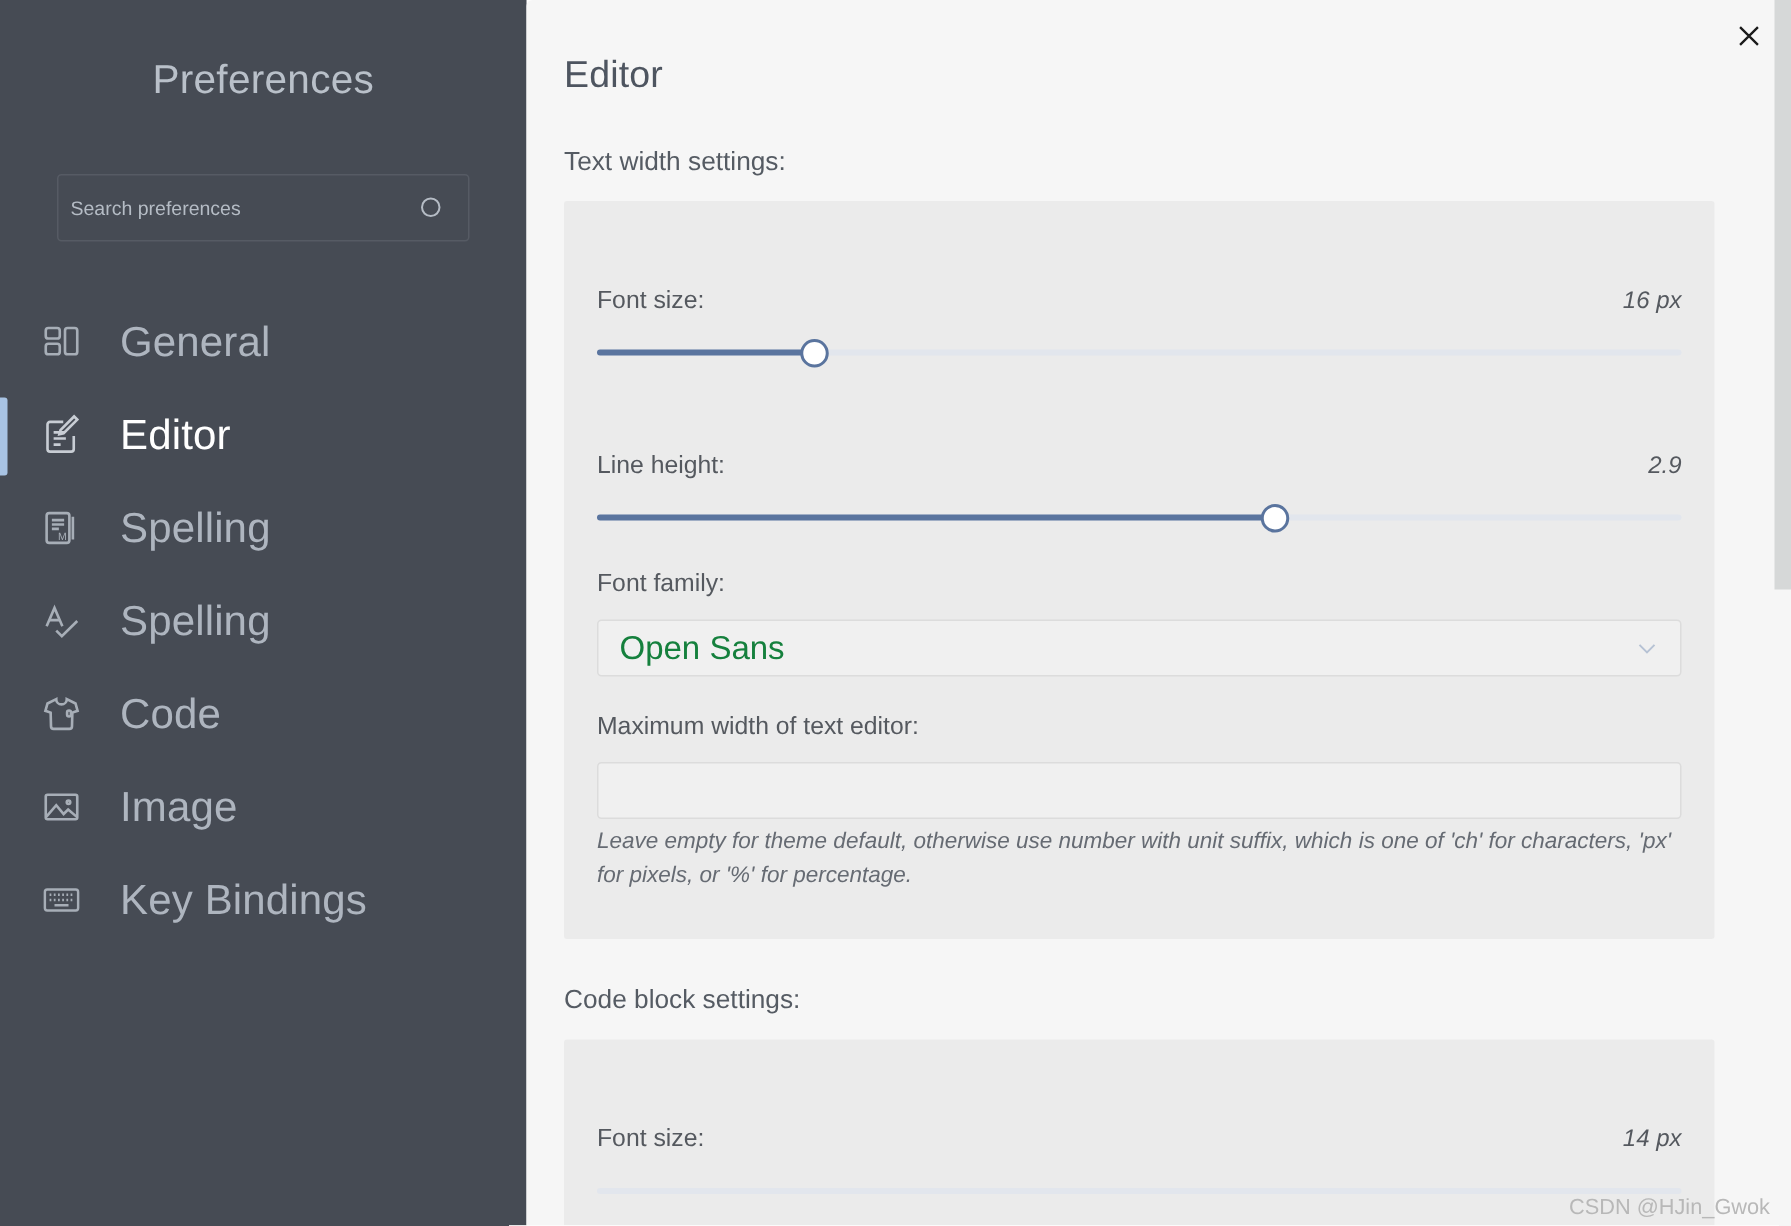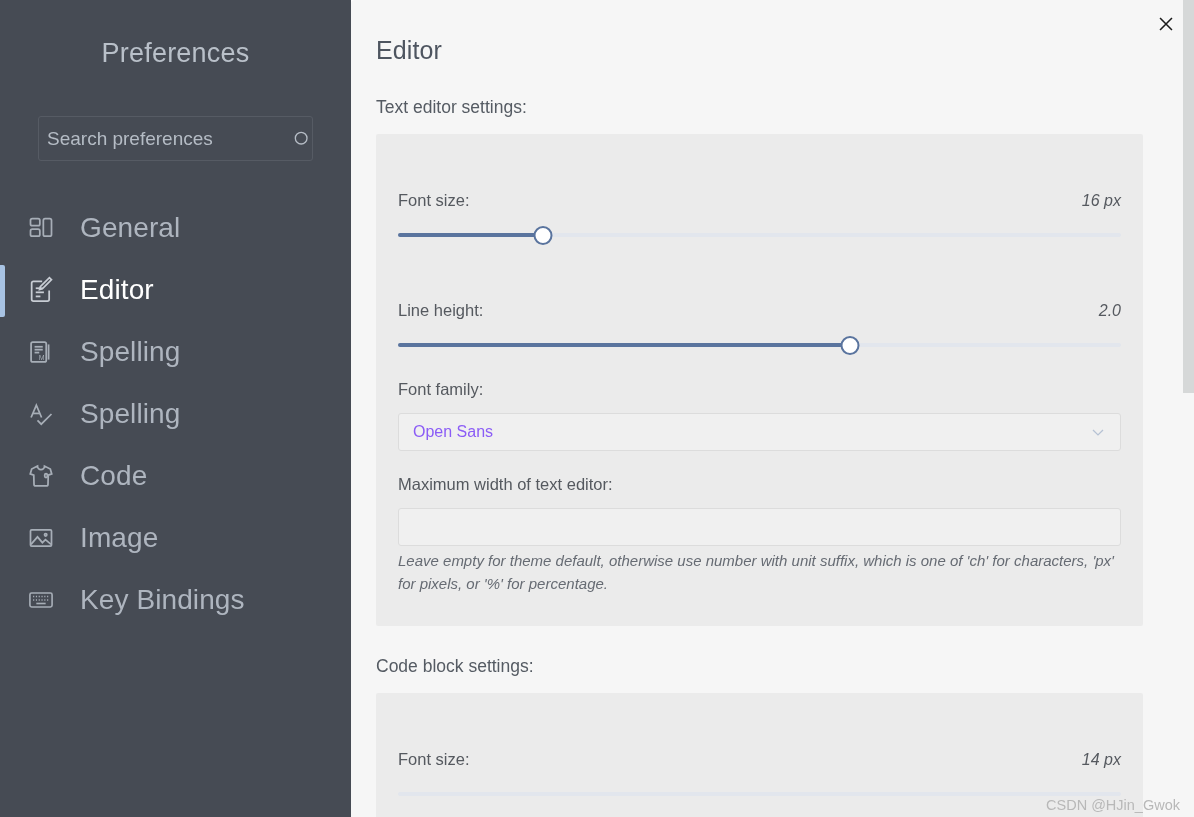--- a/index.html
+++ b/index.html
@@ -52,21 +52,21 @@
     align-items: center;
     padding: 0 14px 0 8px;
     background: transparent;
   }
   .search-input {
     flex: 1;
     background: transparent;
     border: none;
     outline: none;
     color: #fde047;
-    font-size: 19px;
+    font-size: 13px;
     font-family: "Liberation Sans", sans-serif;
   }
   .search-input::placeholder { color: #b5bcc5; opacity: 1; }
   .search-icon { width: 20px; height: 20px; flex: 0 0 20px; color: #b5bcc5; }
 
   .nav { margin-top: 4px; }
 
   .nav-item {
     position: relative;
     display: flex;
@@ -206,22 +206,22 @@
     background: #f0f0f0;
     border: 1px solid #dcdcdc;
     border-radius: 3px;
     display: flex;
     align-items: center;
     padding: 0 12px 0 14px;
     cursor: pointer;
   }
   .select-value {
     flex: 1;
-    font-size: 16px;
-    color: #8b5cf6;
+    font-size: 22px;
+    color: #15803d;
   }
   .chevron { width: 20px; height: 20px; color: #b6c2d4; }
 
   .text-input {
     width: 100%;
     height: 38px;
     background: #f0f0f0;
     border: 1px solid #dcdcdc;
     border-radius: 3px;
     padding: 0 14px;
@@ -378,40 +378,40 @@
     <div class="close-btn">
       <svg viewBox="0 0 24 24" width="22" height="22" fill="none" stroke="currentColor" stroke-width="1.7">
         <path d="M5.5 5.5 18.5 18.5M18.5 5.5 5.5 18.5"></path>
       </svg>
     </div>
 
     <div class="main-scroll">
 
       <h1 class="page-title">Editor</h1>
 
-      <h2 class="section-title">Text editor settings:</h2>
+      <h2 class="section-title">Text width settings:</h2>
 
       <div class="card">
 
         <div class="field">
           <div class="row">
             <span class="field-label">Font size:</span>
             <span class="field-value">16 px</span>
           </div>
           <div class="slider">
             <div class="slider-track"></div>
             <div class="slider-fill" style="width: 20%;"></div>
             <div class="slider-thumb" style="left: 20%;"></div>
           </div>
         </div>
 
         <div class="field">
           <div class="row">
             <span class="field-label">Line height:</span>
-            <span class="field-value">2.0</span>
+            <span class="field-value">2.9</span>
           </div>
           <div class="slider">
             <div class="slider-track"></div>
             <div class="slider-fill" style="width: 62.5%;"></div>
             <div class="slider-thumb" style="left: 62.5%;"></div>
           </div>
         </div>
 
         <div class="field">
           <div class="row">

